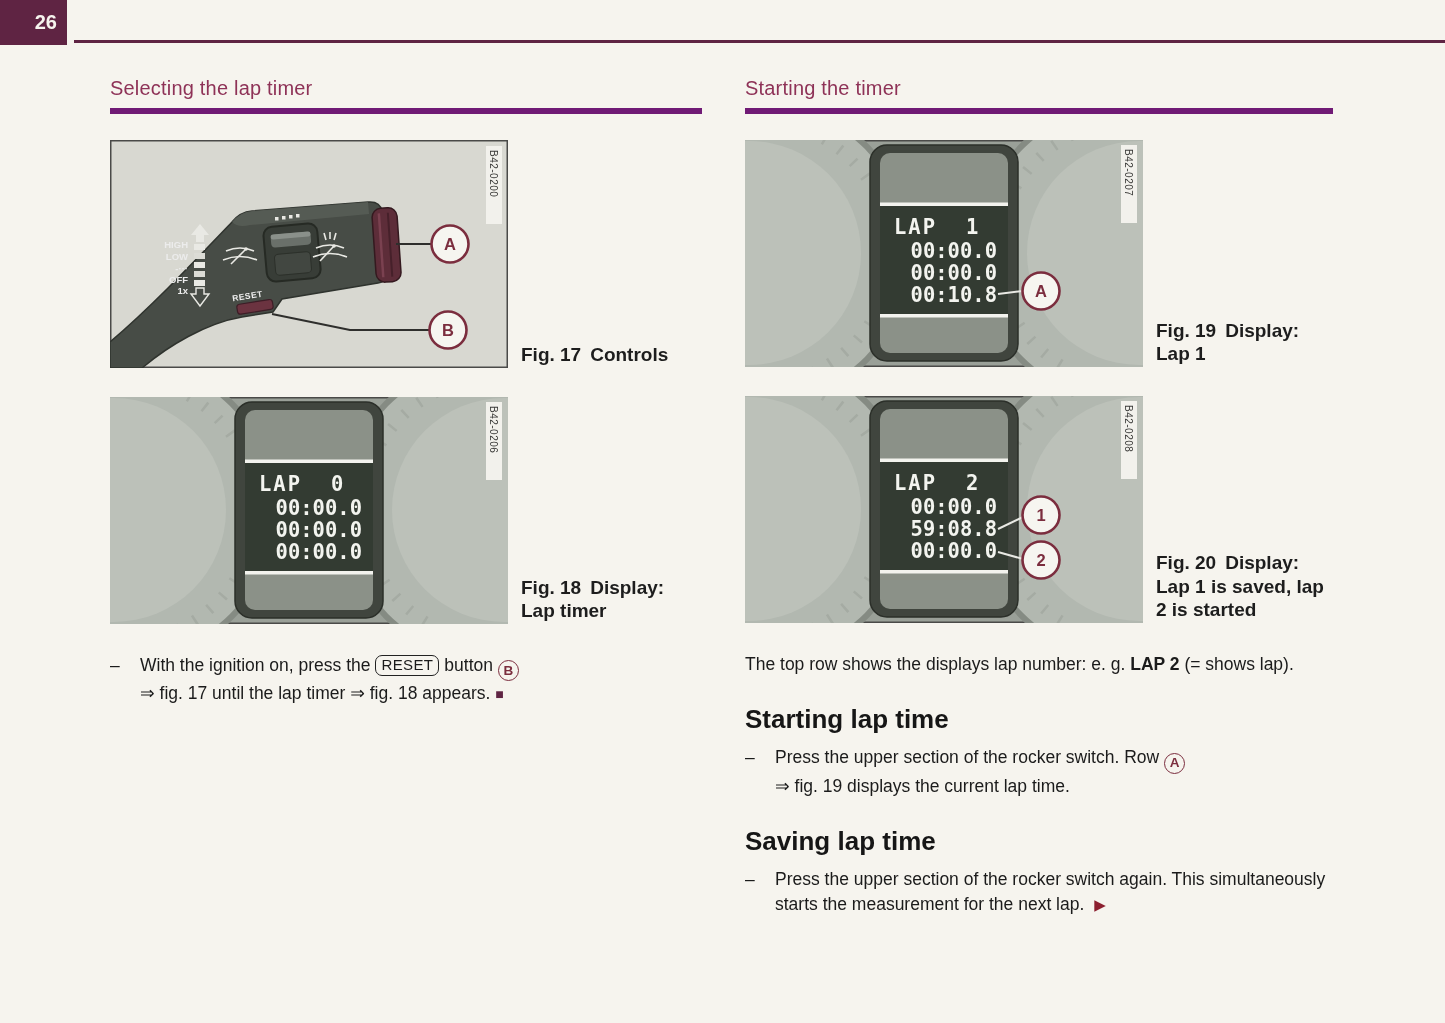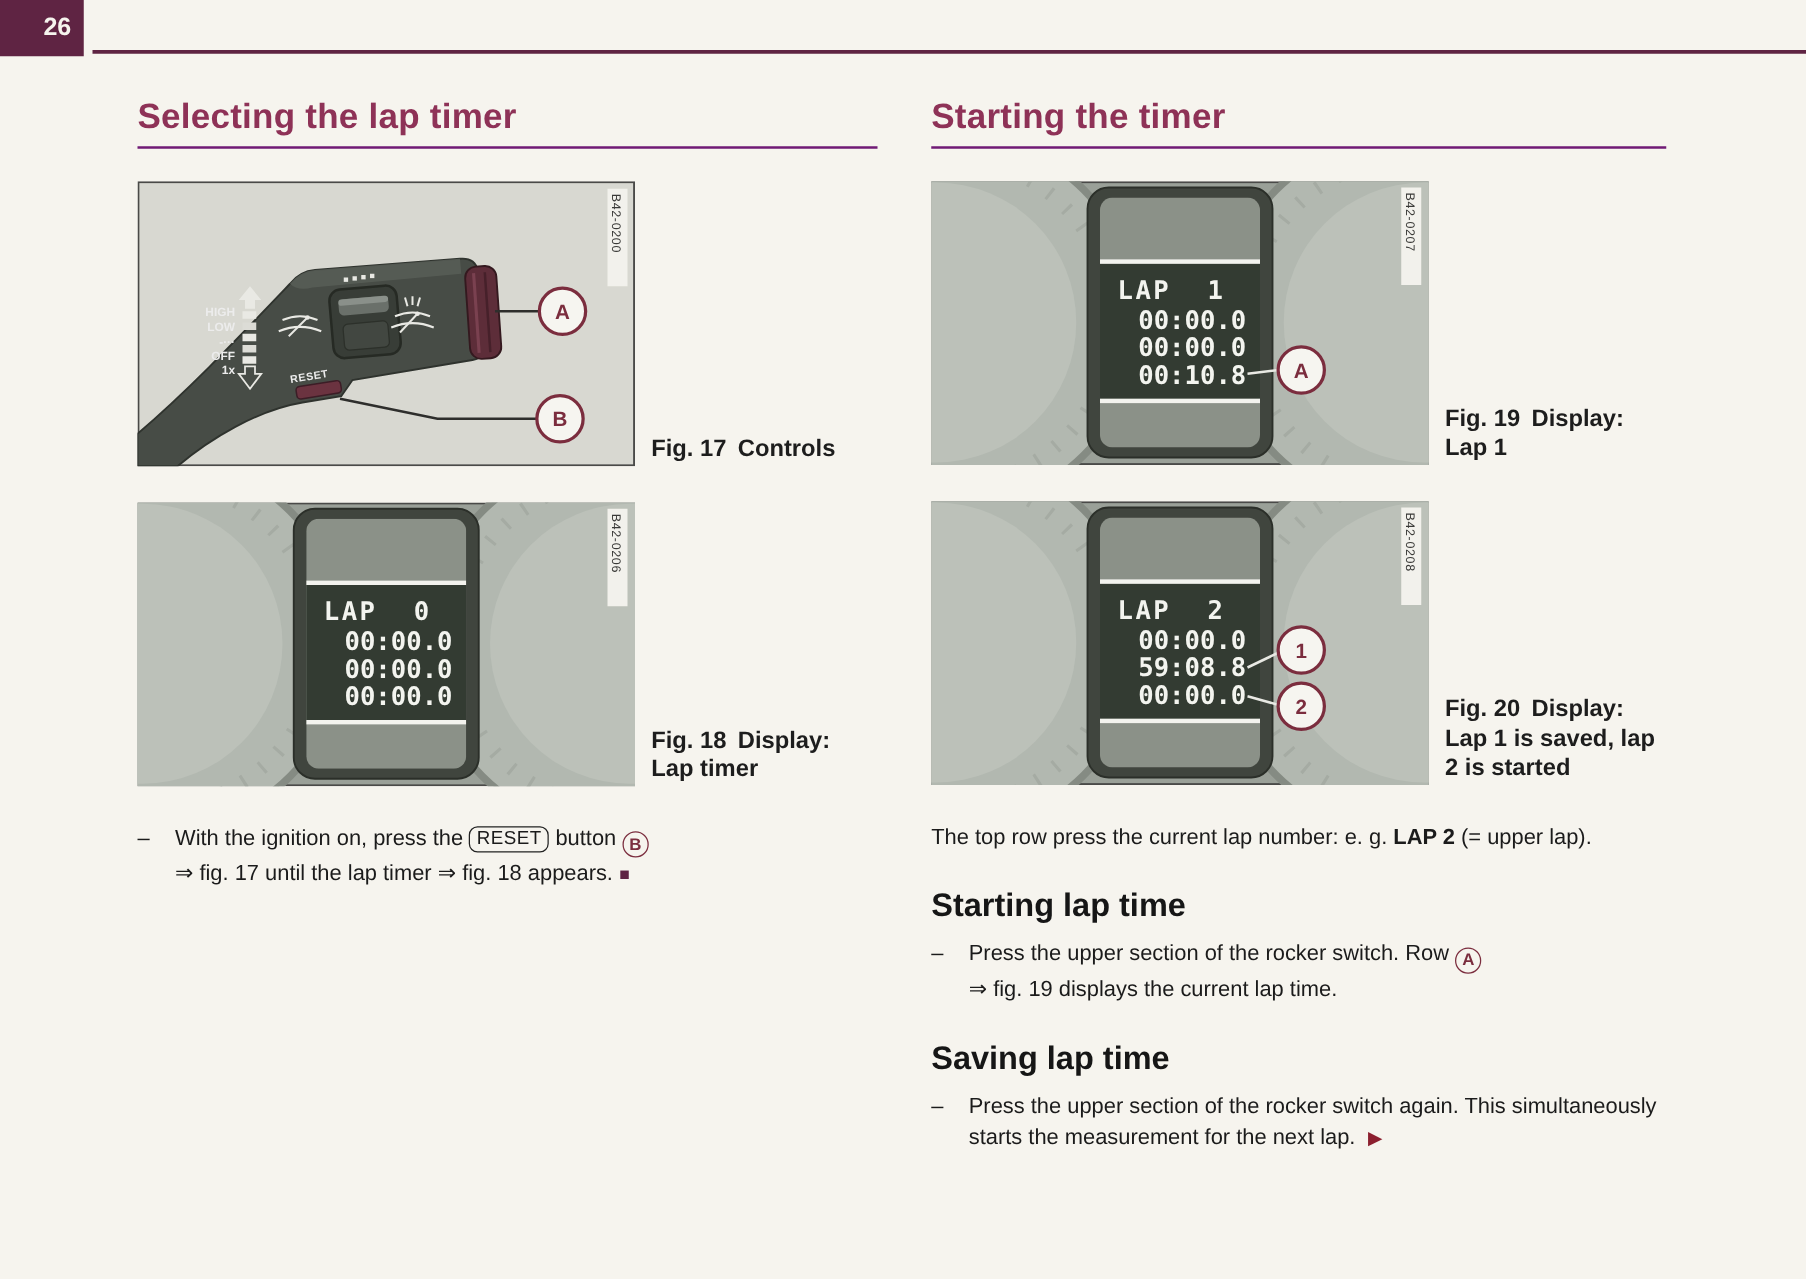--- a/index.html
+++ b/index.html
@@ -8,22 +8,22 @@
   
   .pagenum{position:absolute;left:0;top:0;width:67px;height:45px;background:#5f2443;color:#f6f4ee;
            font-size:20px;font-weight:bold;display:flex;align-items:center;justify-content:flex-end;
            padding-right:10px;box-sizing:border-box;z-index:2;}
   .htitle{position:absolute;left:112px;top:10px;font-size:21.5px;font-weight:bold;color:#232323;letter-spacing:.2px;}
   .hrule{position:absolute;left:74px;right:0;top:40px;height:3px;background:#5f2443;}
   
   .col{position:absolute;top:75px;}
   .col-left{left:110px;width:592px;}
   .col-right{left:745px;width:588px;}
-  h2.section{font-size:28px;font-weight:bold;color:#8e3257;margin:0 0 26px 0;padding:2px 0 8px 0;
-             border-bottom:2px solid #701a75;letter-spacing:.2px;}
+  h2.section{font-size:20px;font-weight:normal;color:#8e3257;margin:0 0 26px 0;padding:2px 0 8px 0;
+             border-bottom:6px solid #701a75;letter-spacing:.2px;}
   
   .figrow{display:flex;margin-bottom:29px;}
   svg.figure{flex:0 0 auto;display:block;}
   .caption{margin-left:13px;width:178px;align-self:flex-end;font-weight:bold;font-size:19px;
            line-height:1.22;color:#1d1d1d;padding-bottom:2px;}
   .figlabel{margin-right:9px;}
   .svgui{font-family:"Liberation Sans",sans-serif;}
   .lcd{font-family:"DejaVu Sans Mono",monospace;font-weight:bold;}
   
   .para,.bullet{font-size:17.5px;line-height:1.45;color:#1b1b1b;}
@@ -273,23 +273,23 @@
         <text class="svgui" x="296" y="170" text-anchor="middle" font-size="16.5" font-weight="bold" fill="#7b2d3e">2</text>
         <rect x="376" y="5" width="16" height="78" fill="#f2f1ec"></rect>
         <text class="svgui" transform="translate(379.5,9) rotate(90)" font-size="10" letter-spacing="0.5" fill="#3a3a38">B42-0208</text>
       </svg>
       <div class="caption">
         <span class="figlabel">Fig. 20</span><span>Display: Lap 1 is saved, lap 2 is started</span>
       </div>
     </div>
 
     <p class="para" style="margin:0;">
-      <span>The top row press the current lap number: e. g.</span>
+      <span>The top row shows the displays lap number: e. g.</span>
       <b>LAP 2</b>
-      <span>(= upper lap).</span>
+      <span>(= shows lap).</span>
     </p>
 
     <div class="subhead">Starting lap time</div>
     <div class="bullet mt8">
       <span class="dash">–</span>
       <span class="bcontent">
         <span>Press the upper section of the rocker switch. Row</span>
         <span class="ccirc">A</span>
         <span class="b2"><span>⇒ fig. 19 displays the current lap time.</span></span>
       </span>

